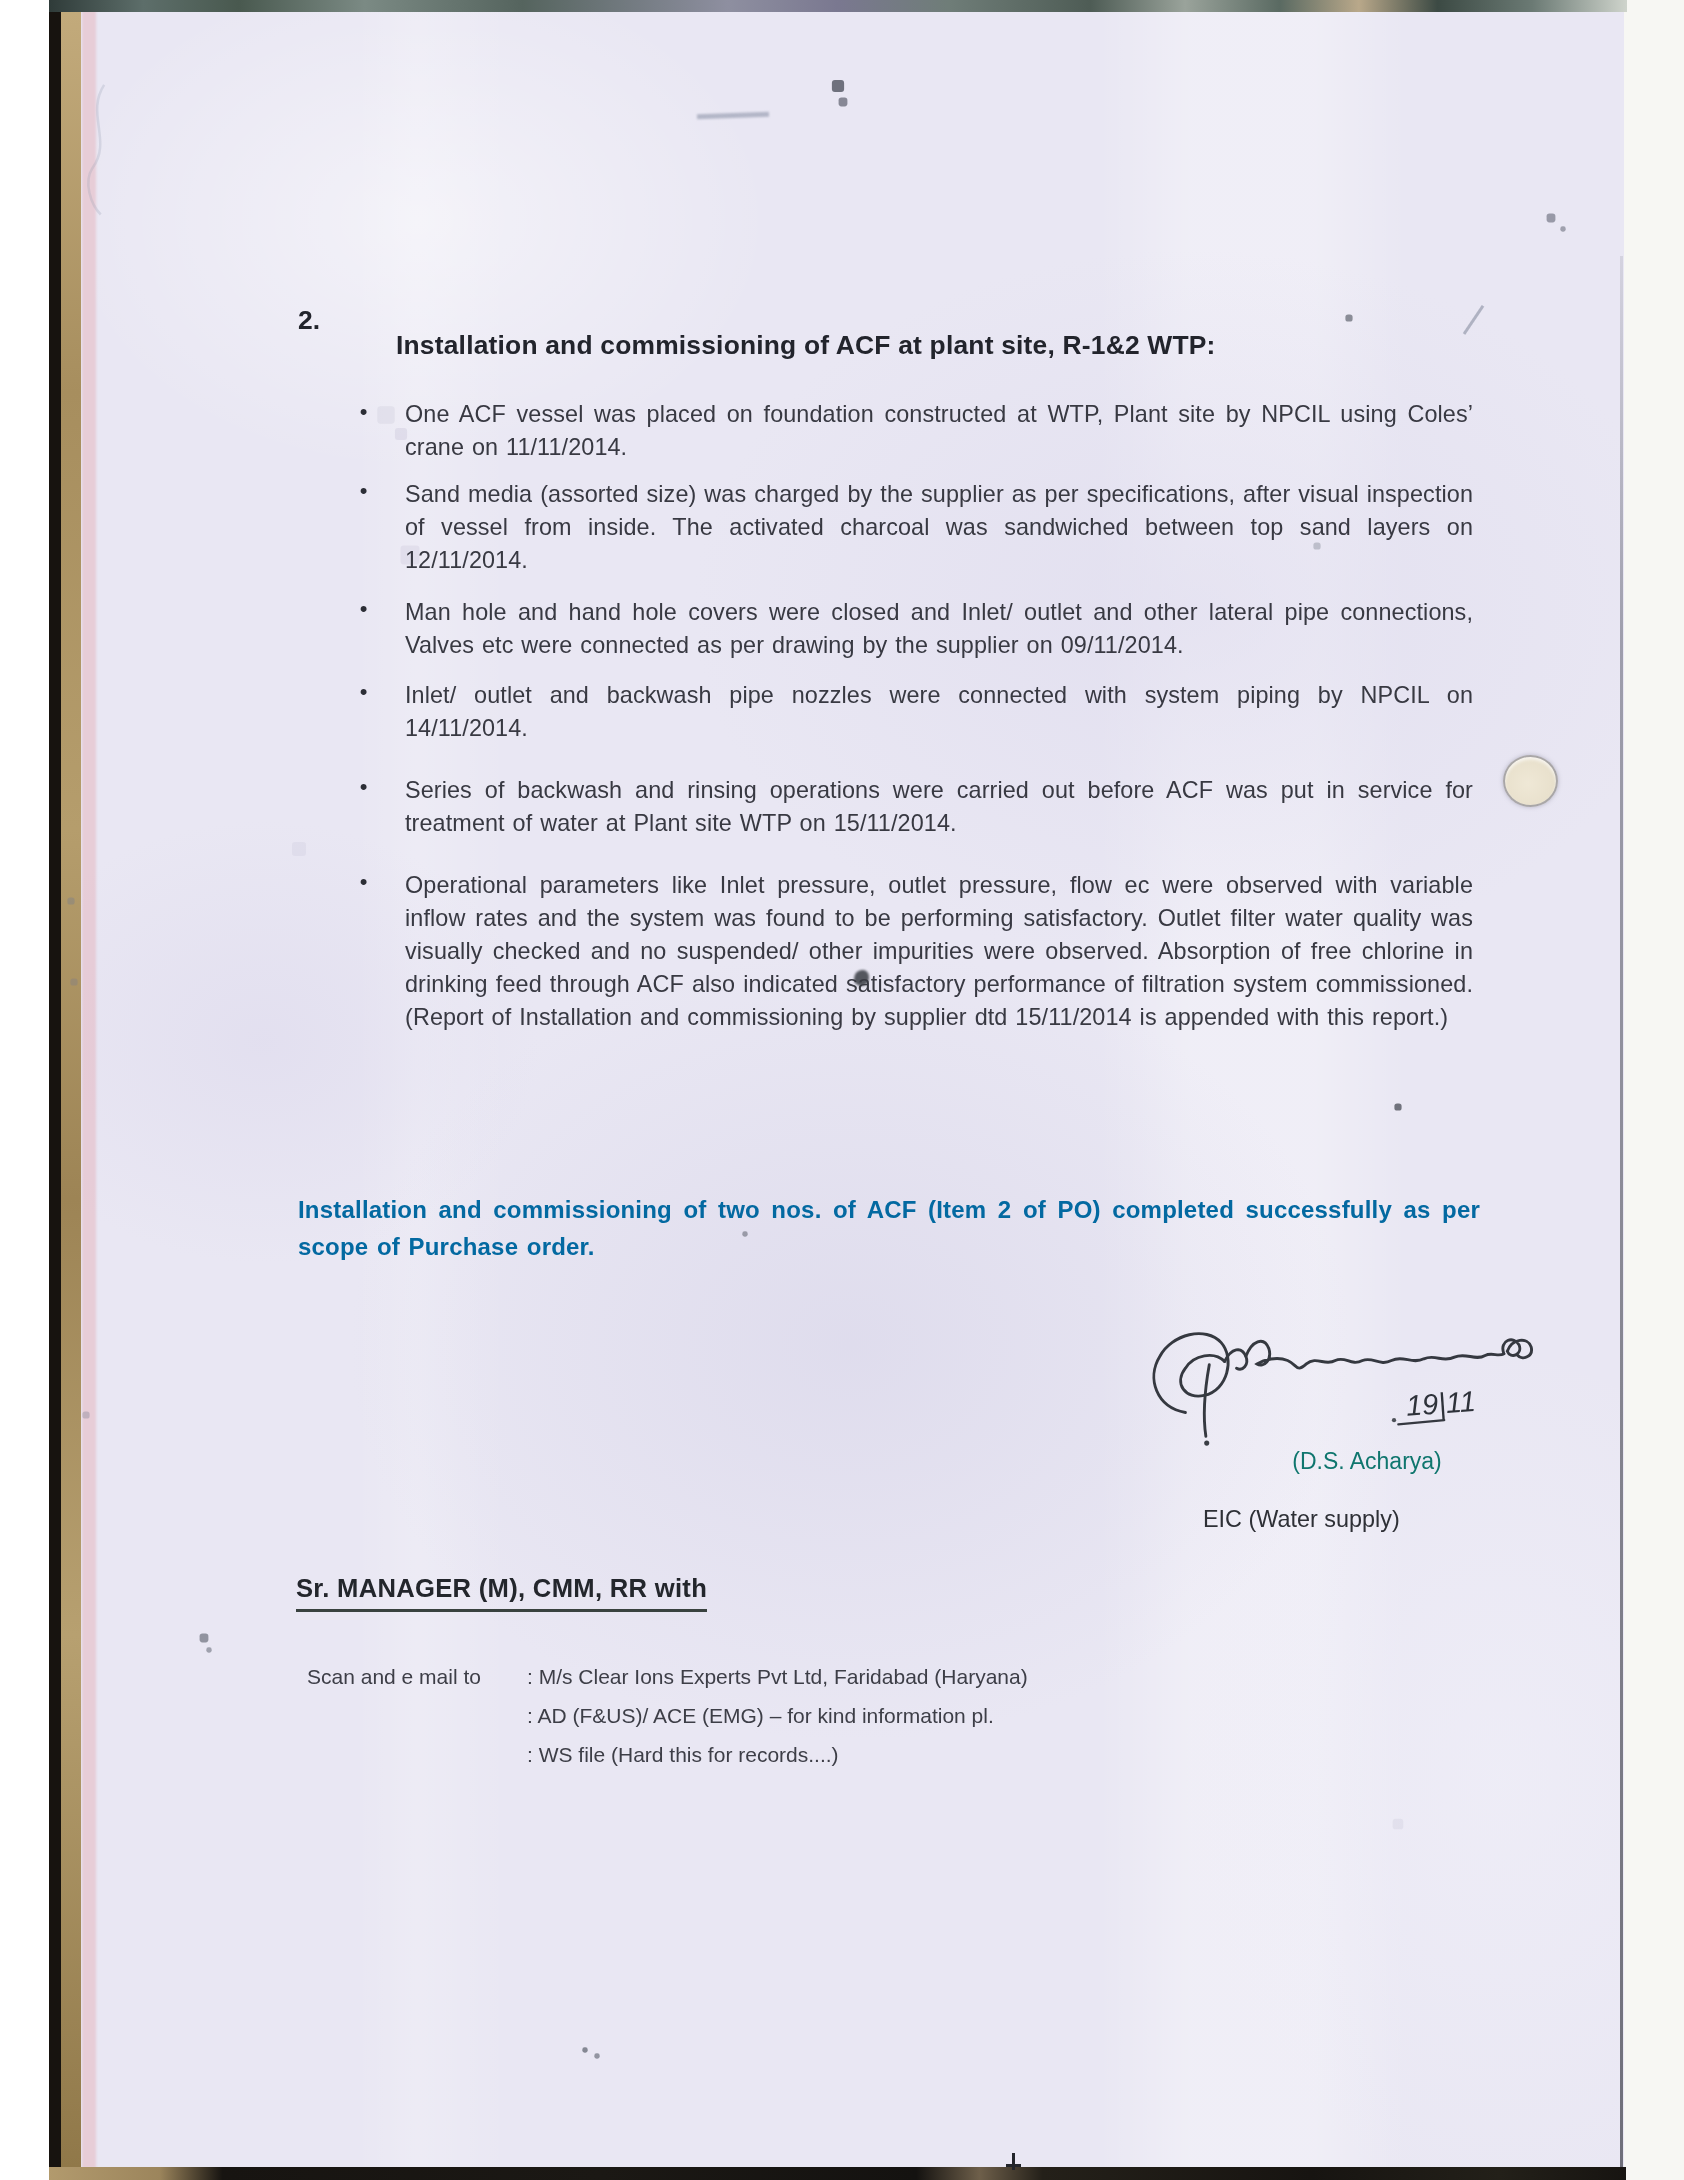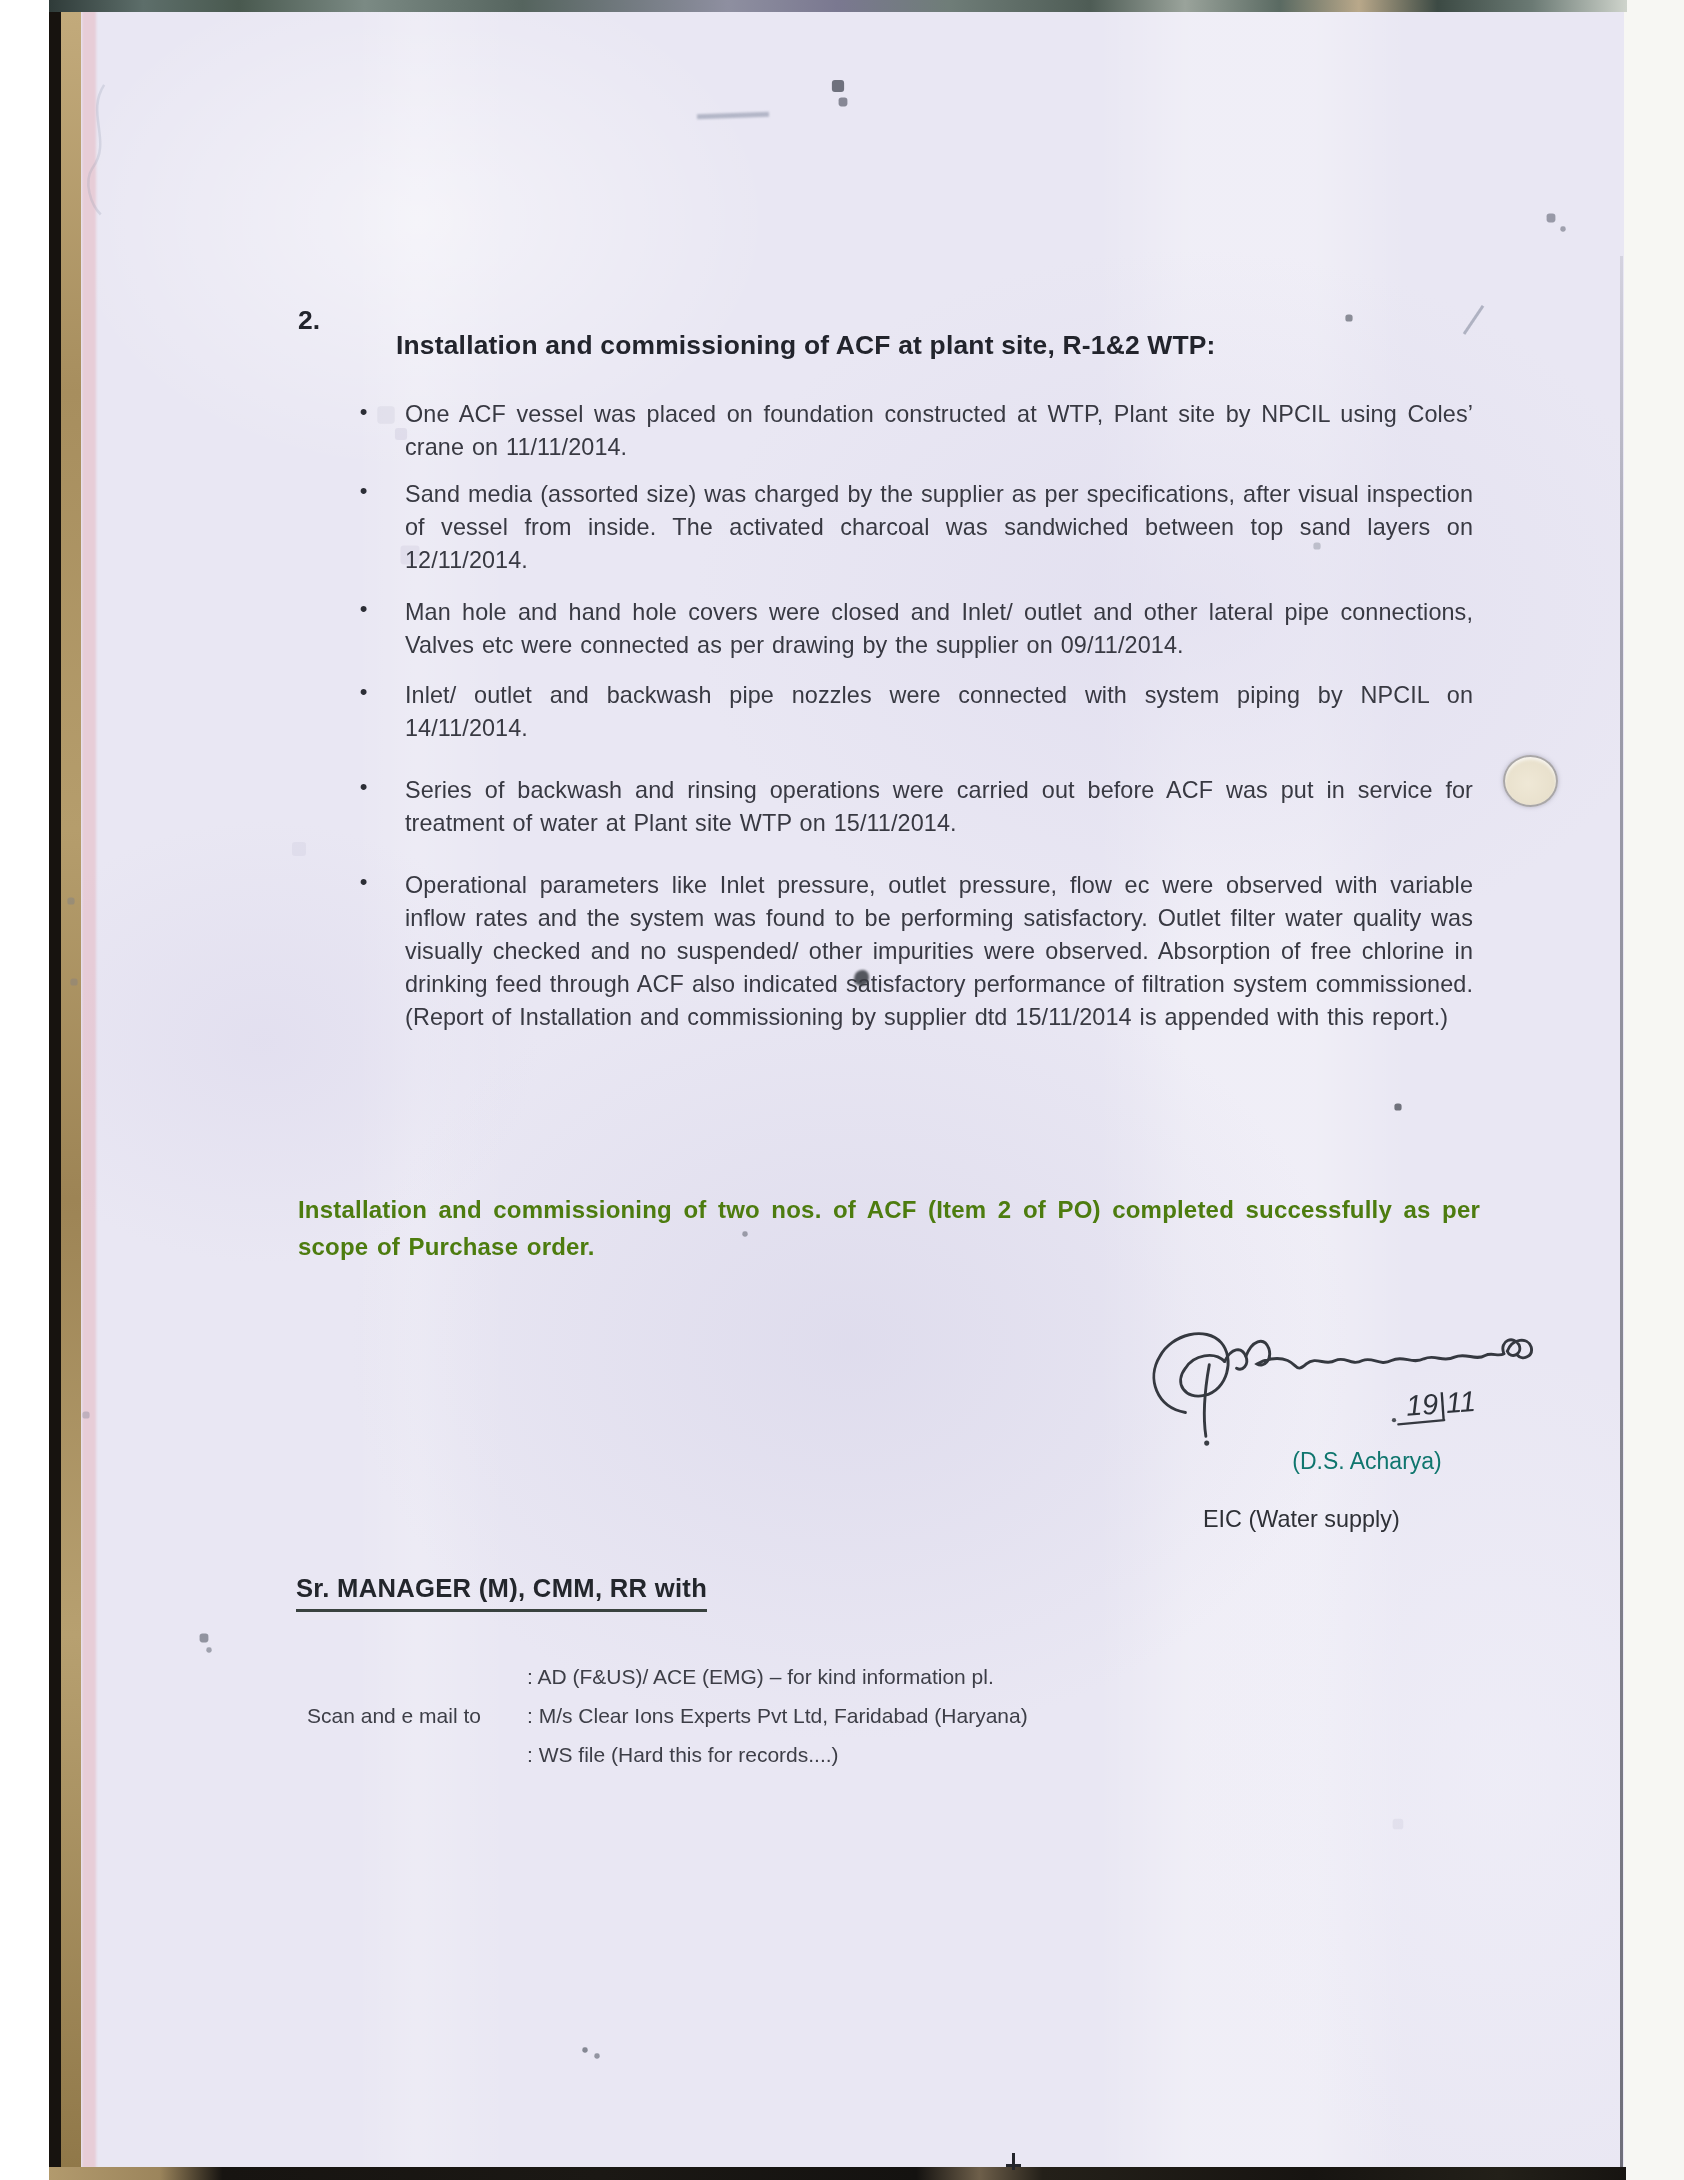--- a/index.html
+++ b/index.html
@@ -72,21 +72,21 @@
   .bullet{position:relative;padding-left:39px;}
   .bullet + .bullet{margin-top:13.6px;}
   .bullet:nth-child(3){margin-top:19px;}
   .bullet:nth-child(4){margin-top:17px;}
   .bullet:nth-child(5){margin-top:29px;}
   .bullet:nth-child(6){margin-top:29px;}
   .bullet-marker{position:absolute;left:1.7px;top:0.9px;font-size:22px;color:#2c2e36;}
   .bullet-text{margin:8px;font-size:23.4px;line-height:33px;text-align:justify;
       letter-spacing:0.1px;word-spacing:1.3px;color:#383942;}
   .summary{left:298px;top:1191px;width:1182px;font-size:24px;line-height:37px;
-      font-weight:bold;text-align:justify;color:#4d7c0f;letter-spacing:0.2px;word-spacing:1.7px;}
+      font-weight:bold;text-align:justify;color:#0369a1;letter-spacing:0.2px;word-spacing:1.7px;}
   .sig-svg{position:absolute;left:1141px;top:1312px;}
   .sig-name{left:1239px;top:1448px;width:256px;text-align:center;font-size:23px;color:#0f766e;}
   .sig-title{left:1203px;top:1506px;width:290px;text-align:left;font-size:23.4px;color:#2e3036;}
   .addressee{left:296px;top:1574px;font-size:25.6px;font-weight:bold;color:#23262c;
       letter-spacing:0.3px;border-bottom:3.4px solid #39423f;padding-bottom:6px;}
   .dist{left:307px;top:1657px;font-size:21px;line-height:39px;color:#3d3e47;}
   .dist-row{display:flex;}
   .dist-label{width:220px;flex:0 0 auto;}
   .dist-item{flex:1 1 auto;}
 </style>
@@ -162,26 +162,26 @@
     <circle cx="297" cy="127" r="2.5" fill="#262a31" opacity=".8"></circle>
     <text x="312" y="122" font-size="34" font-style="italic" fill="#2e323a" transform="rotate(-4 312 122)" font-family="Liberation Sans, sans-serif">19|11</text>
   </svg>
   <div class="doc sig-name">(D.S. Acharya)</div>
   <div class="doc sig-title">EIC (Water supply)</div>
 
   <div class="doc addressee">Sr. MANAGER (M), CMM, RR with</div>
 
   <div class="doc dist">
     <div class="dist-row">
+      <span class="dist-label">Scan and e mail to</span>
+      <span class="dist-item">: M/s Clear Ions Experts Pvt Ltd, Faridabad (Haryana)</span>
+    </div>
+    <div class="dist-row">
       <span class="dist-label"></span>
       <span class="dist-item">: AD (F&amp;US)/ ACE (EMG) – for kind information pl.</span>
-    </div>
-    <div class="dist-row">
-      <span class="dist-label">Scan and e mail to</span>
-      <span class="dist-item">: M/s Clear Ions Experts Pvt Ltd, Faridabad (Haryana)</span>
     </div>
     <div class="dist-row">
       <span class="dist-label"></span>
       <span class="dist-item">: WS file (Hard this for records....)</span>
     </div>
   </div>
 
 </div>
 
 

